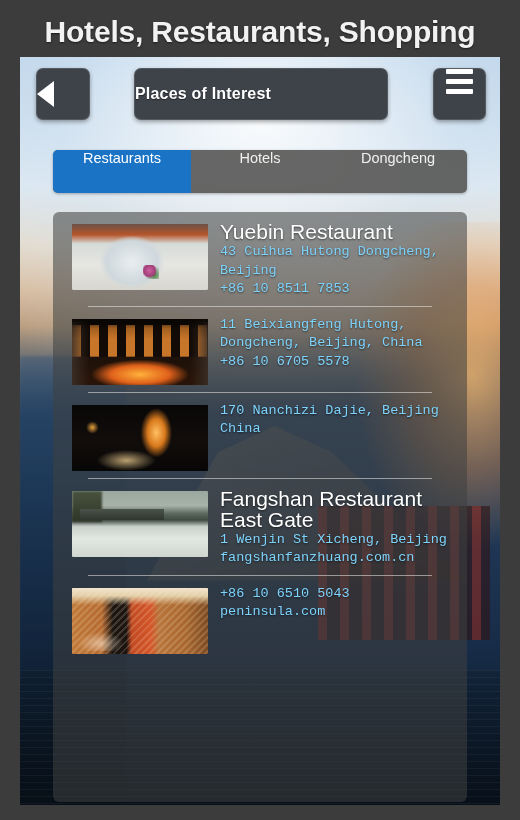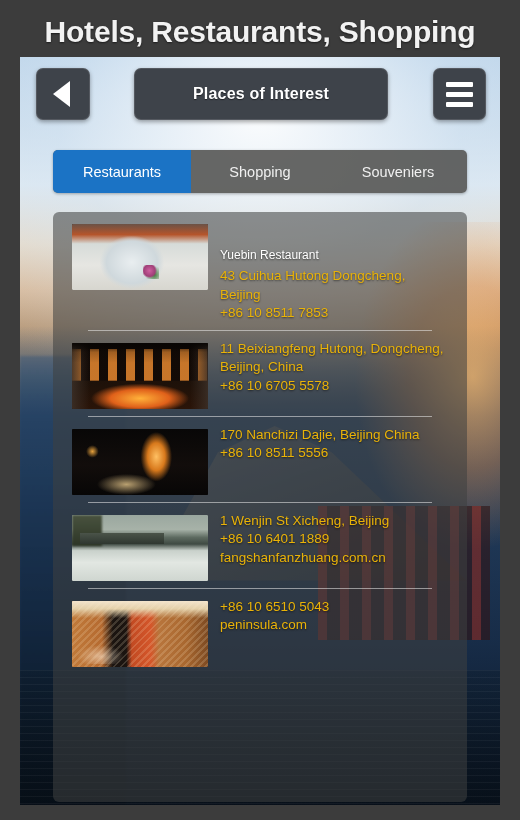--- a/index.html
+++ b/index.html
@@ -135,21 +135,21 @@
     height: 72px;
   }
   .nav-btn {
     position: absolute;
     background: #3e434a;
     border: 1px solid rgba(255,255,255,0.12);
     border-radius: 7px;
     box-shadow: 0 2px 4px rgba(0,0,0,0.35);
     display: flex;
     align-items: center;
-    justify-content: center;
+    justify-content: flex-start;
     cursor: pointer;
   }
   .back-btn {
     left: 16px;
     top: 11px;
     width: 52px;
     height: 50px;
   }
   .back-tri {
     width: 0; height: 0;
@@ -193,21 +193,20 @@
     height: 43px;
     background: rgba(82,82,80,0.88);
     border-radius: 5px;
     display: flex;
     overflow: hidden;
     box-shadow: 0 1px 3px rgba(0,0,0,0.3);
   }
   .tab {
     flex: 1 1 0;
     display: flex;
-    align-items: center;
     justify-content: center;
     color: #f0f0f0;
     font-size: 14.5px;
     cursor: pointer;
     user-select: none;
     white-space: nowrap;
   }
   .tab.active {
     background: #1b73c5;
     color: #ffffff;
@@ -341,31 +340,31 @@
   }
 
   .item-text {
     flex: 1 1 auto;
     padding-left: 12px;
     padding-top: 1px;
     min-width: 0;
   }
   .item-name {
     color: #ffffff;
-    font-size: 12px;
+    font-size: 21px;
     line-height: 21px;
     margin-bottom: 1px;
     text-shadow: 0 1px 2px rgba(0,0,0,0.55);
-    margin-top: 24px;
   }
   .item-line {
-    color: #eab308;
+    color: #7dd3fc;
     font-size: 13.5px;
     line-height: 18.5px;
     text-shadow: 0 1px 2px rgba(0,0,0,0.55);
+    font-family: Liberation Mono, monospace;
   }
 </style>
 </head>
 <body>
 
 <div class="app-frame">
 
   <div class="page-title">Hotels, Restaurants, Shopping</div>
 
   <div class="viewport">
@@ -390,24 +389,24 @@
         <span class="bar"></span>
         <span class="bar"></span>
       </div>
     </div>
 
     <div class="tabbar">
       <div class="tab active">
         <span>Restaurants</span>
       </div>
       <div class="tab">
-        <span>Shopping</span>
+        <span>Hotels</span>
       </div>
       <div class="tab">
-        <span>Souveniers</span>
+        <span>Dongcheng</span>
       </div>
     </div>
 
     <div class="list-card">
       <div class="list-inner">
 
         <div class="list-item">
           <div class="thumb">
             <div class="ph ph-teacup"></div>
           </div>
@@ -429,32 +428,31 @@
           </div>
         </div>
         <div class="divider"></div>
 
         <div class="list-item">
           <div class="thumb">
             <div class="ph ph-interior"></div>
           </div>
           <div class="item-text">
             <div class="item-line">170 Nanchizi Dajie, Beijing China</div>
-            <div class="item-line">+86 10 8511 5556</div>
           </div>
         </div>
         <div class="divider"></div>
 
         <div class="list-item">
           <div class="thumb">
             <div class="ph ph-river"></div>
           </div>
           <div class="item-text">
+            <div class="item-name">Fangshan Restaurant East Gate</div>
             <div class="item-line">1 Wenjin St Xicheng, Beijing</div>
-            <div class="item-line">+86 10 6401 1889</div>
             <div class="item-line">fangshanfanzhuang.com.cn</div>
           </div>
         </div>
         <div class="divider"></div>
 
         <div class="list-item">
           <div class="thumb">
             <div class="ph ph-lantern"></div>
           </div>
           <div class="item-text">

